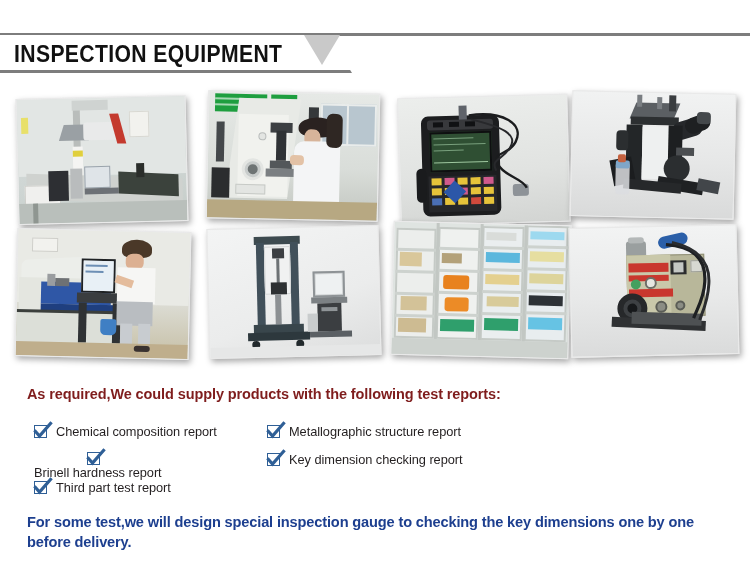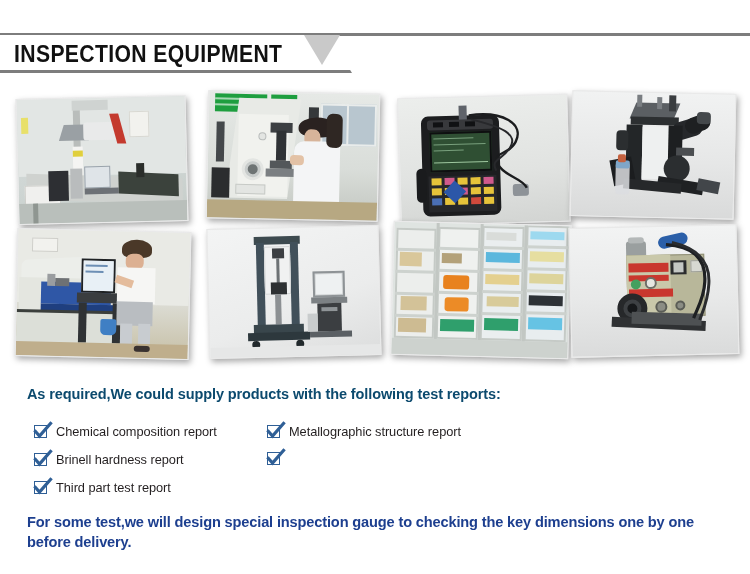--- a/index.html
+++ b/index.html
@@ -78,21 +78,21 @@
   .content {
     position: absolute;
     left: 0; top: 378px;
     width: 750px; height: 196px;
   }
   .lead {
     position: absolute;
     left: 27px; top: 8px;
     font-size: 14.5px;
     font-weight: bold;
-    color: #0c4a6e;
+    color: #7f1d1d;
     letter-spacing: -0.1px;
     white-space: nowrap;
   }
   .checkrow {
     position: absolute;
     left: 0; width: 750px; height: 28px;
   }
   .item {
     position: absolute;
     display: flex;
@@ -410,34 +410,35 @@
       <span class="cbox">
         <svg width="20" height="20" viewBox="0 0 20 20" aria-hidden="true">
           <path d="M2.5,10.5 L6.5,15 L17.5,2.5" fill="none" stroke="#2f5f96" stroke-width="3.2" stroke-linecap="square"></path>
         </svg>
       </span>
       <span class="item-label">Metallographic structure report</span>
     </div>
   </div>
 
   <div class="checkrow" style="top:74px;">
-    <div class="item" style="left:34px;">
+    <div class="item" style="left:34px;flex-direction:column;">
       <span class="cbox">
         <svg width="20" height="20" viewBox="0 0 20 20" aria-hidden="true">
           <path d="M2.5,10.5 L6.5,15 L17.5,2.5" fill="none" stroke="#2f5f96" stroke-width="3.2" stroke-linecap="square"></path>
         </svg>
       </span>
       <span class="item-label">Brinell hardness report</span>
     </div>
     <div class="item" style="left:267px;">
       <span class="cbox">
         <svg width="20" height="20" viewBox="0 0 20 20" aria-hidden="true">
           <path d="M2.5,10.5 L6.5,15 L17.5,2.5" fill="none" stroke="#2f5f96" stroke-width="3.2" stroke-linecap="square"></path>
         </svg>
       </span>
+      <span class="item-label">Key dimension checking report</span>
     </div>
   </div>
 
   <div class="checkrow" style="top:102px;">
     <div class="item" style="left:34px;">
       <span class="cbox">
         <svg width="20" height="20" viewBox="0 0 20 20" aria-hidden="true">
           <path d="M2.5,10.5 L6.5,15 L17.5,2.5" fill="none" stroke="#2f5f96" stroke-width="3.2" stroke-linecap="square"></path>
         </svg>
       </span>

